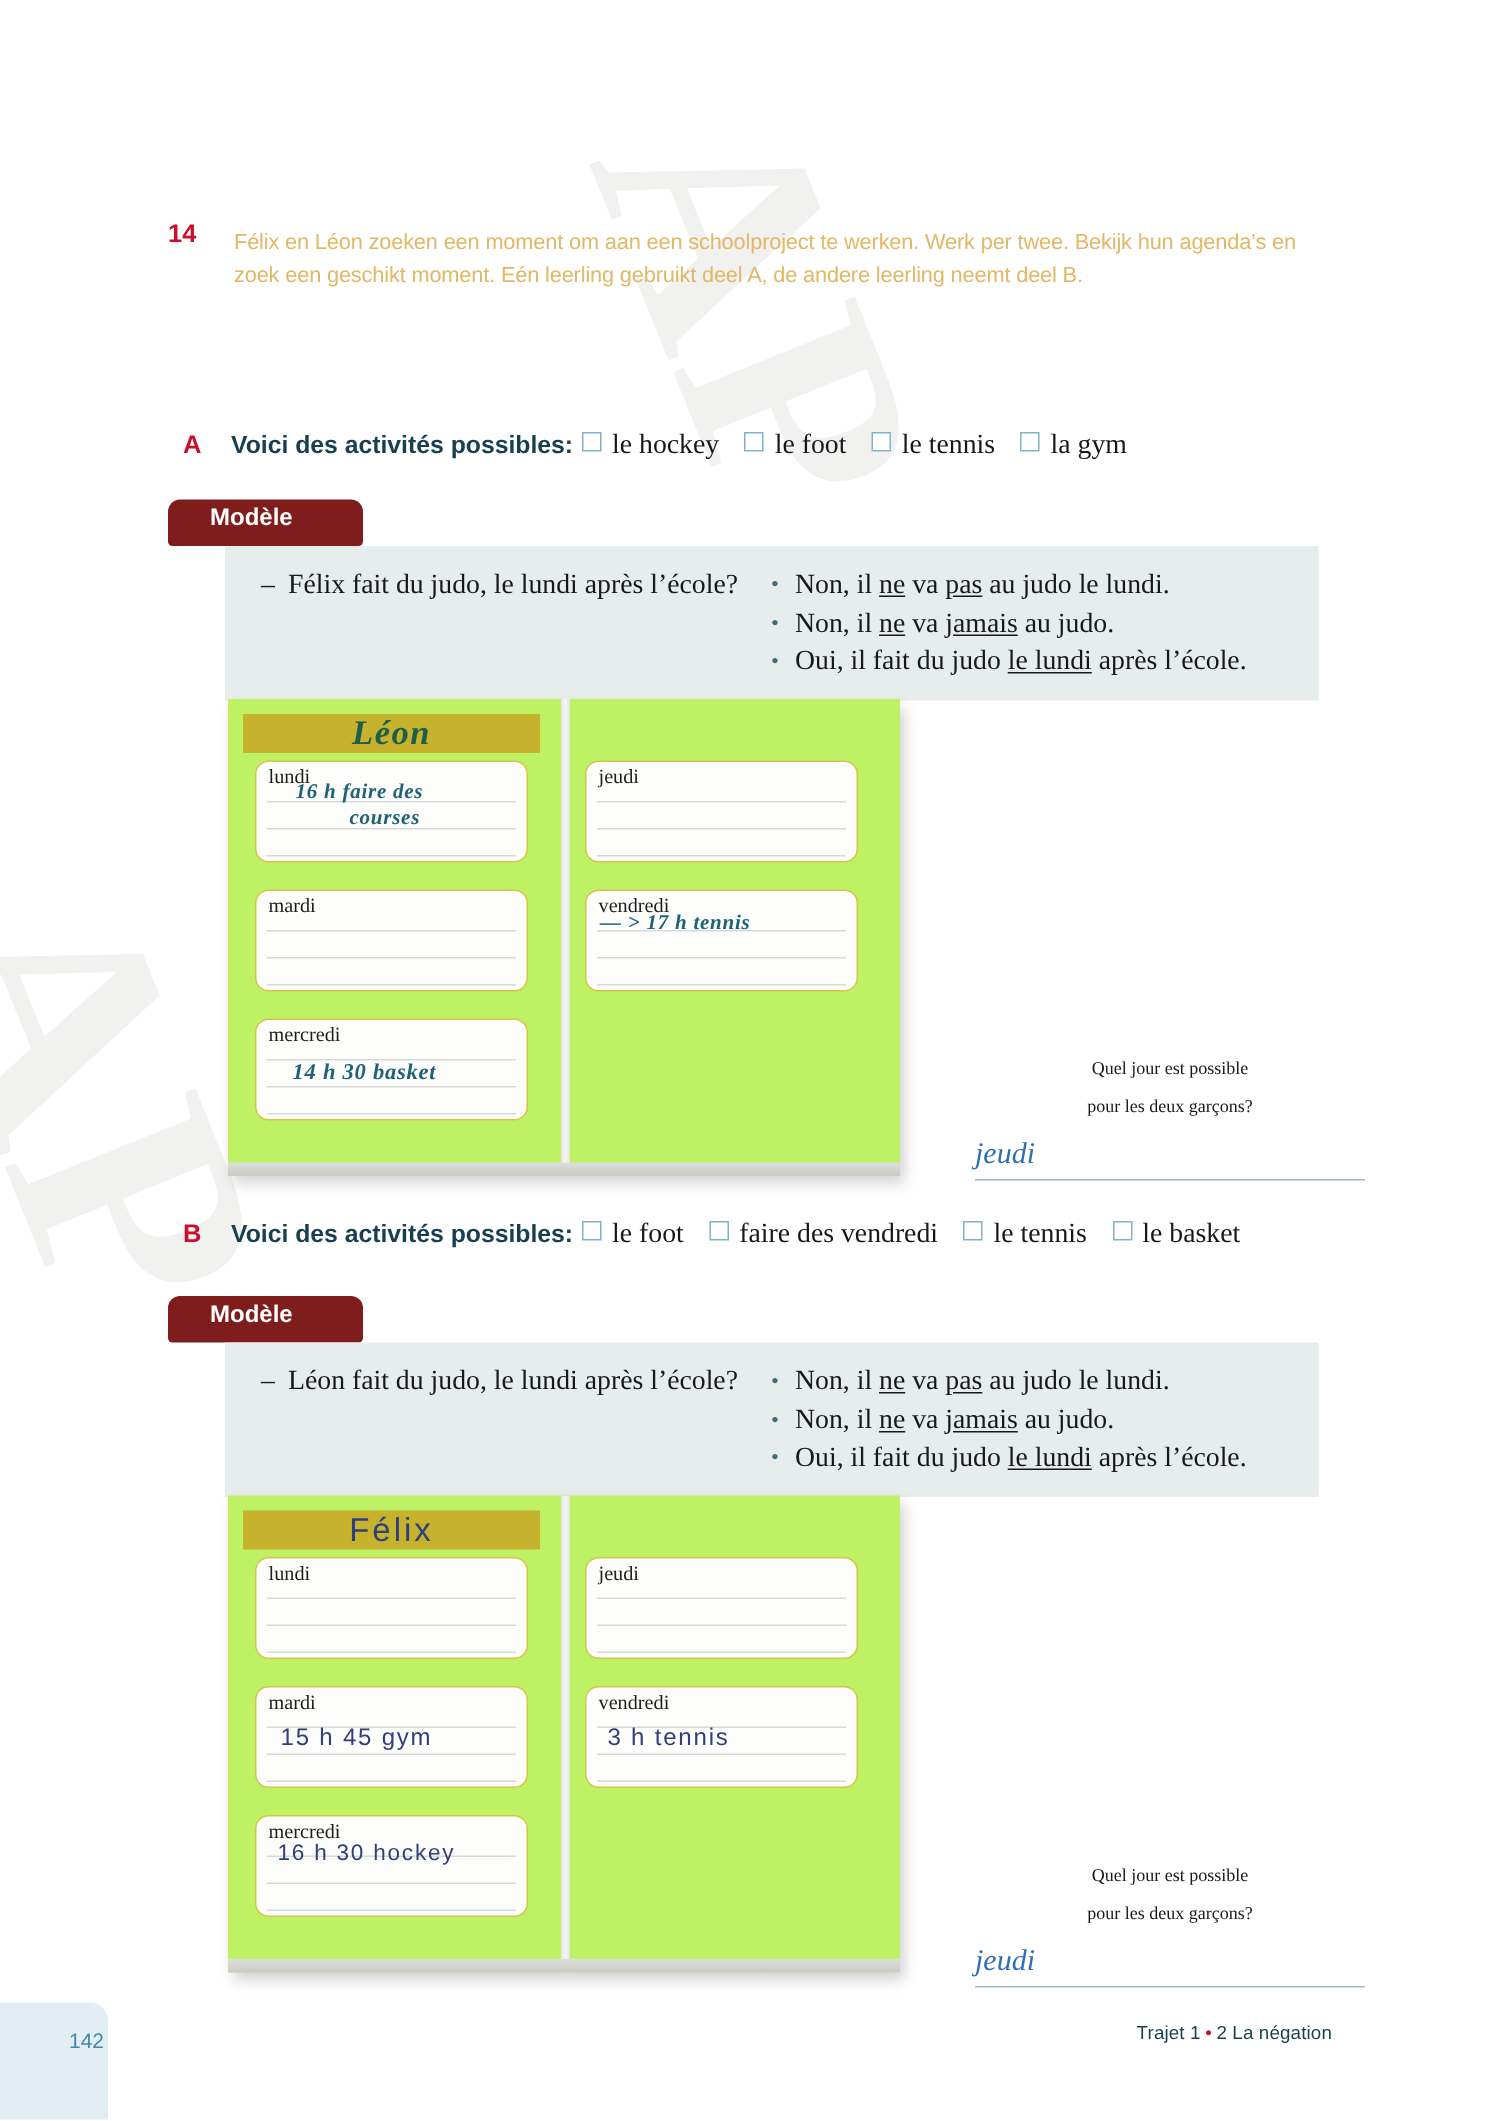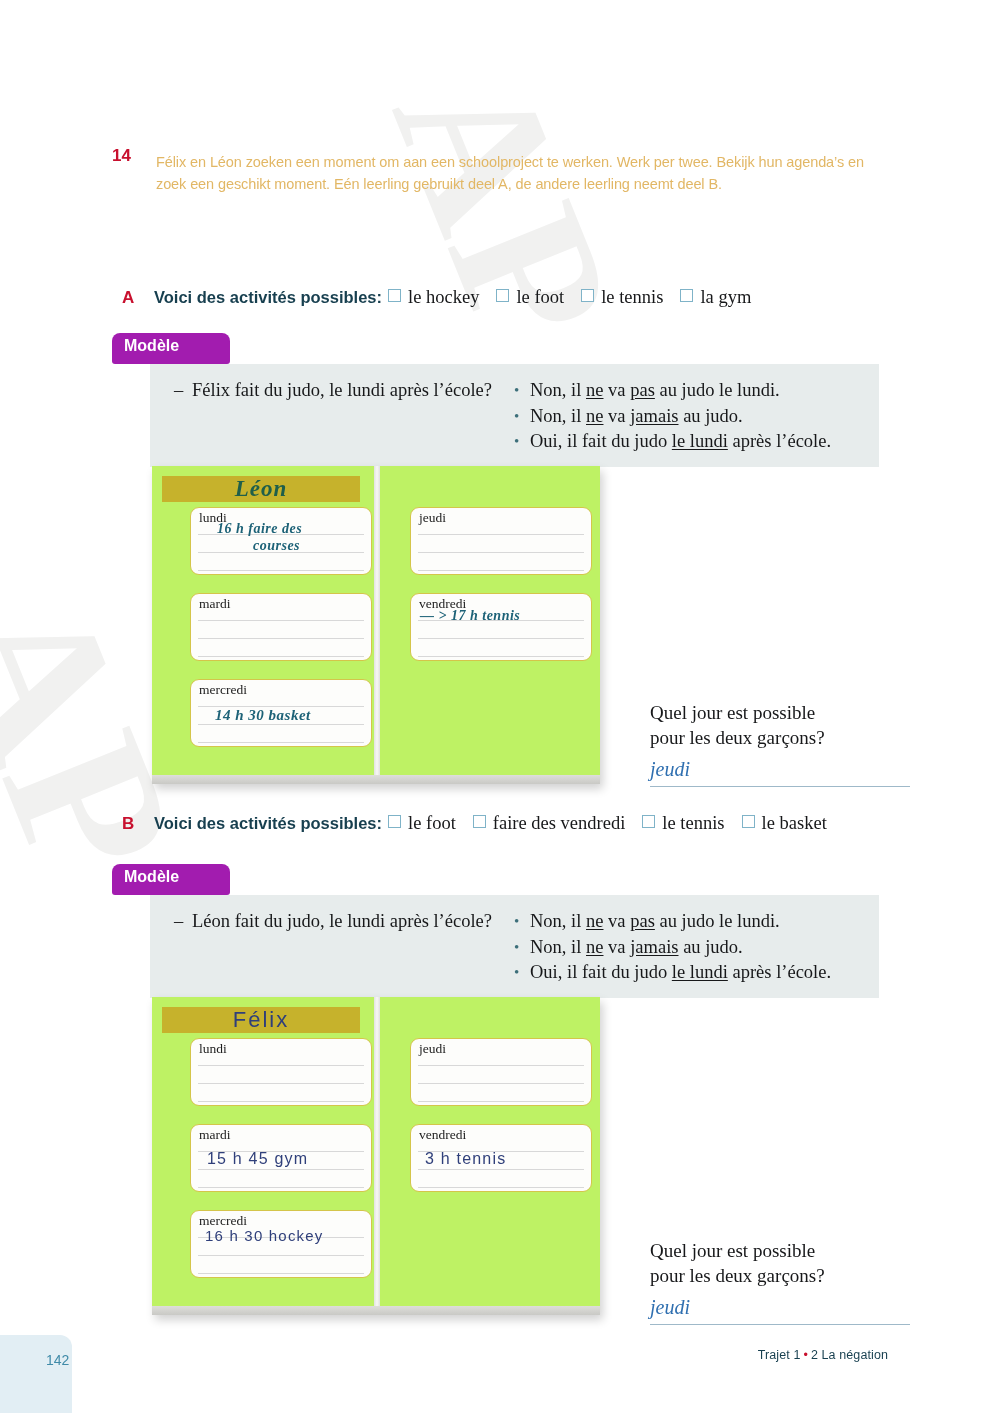--- a/index.html
+++ b/index.html
@@ -129,26 +129,26 @@
   .opt-txt {
     font-family: "Liberation Serif", serif;
     font-size: 18.5px;
     color: #17181a;
   }
 
   
   .mod-tab {
     position: absolute;
     left: 112px;
-    width: 118px;
+    width: 130px;
     height: 31px;
-    background: #a21caf;
+    background: #7f1d1d;
     border-radius: 8px 8px 3px 3px;
     box-sizing: border-box;
-    padding: 4px 0 0 12px;
+    padding: 4px 0 0 28px;
   }
   .mod-tab span {
     font-family: "Liberation Sans", sans-serif;
     font-weight: 700;
     font-size: 16px;
     color: #ffffff;
   }
   .mod-box {
     position: absolute;
     left: 150px;
@@ -236,21 +236,20 @@
     letter-spacing: 2px;
     font-size: 22px;
   }
   .day {
     position: absolute;
     background: #fdfdfb;
     border: 1.6px solid #d4c54a;
     border-radius: 9px;
     box-sizing: border-box;
     overflow: hidden;
-    margin-left: 20px;
   }
   .day-label {
     position: absolute;
     left: 8px; top: 2px;
     font-family: "Liberation Serif", serif;
     font-size: 13.5px;
     color: #1d1d1d;
     z-index: 3;
   }
   .rule {
@@ -278,23 +277,24 @@
     font-family: "Liberation Sans", sans-serif;
     font-style: normal;
     color: #2f3f7a;
     letter-spacing: 1.2px;
   }
 
   
   .qblock { position: absolute; width: 260px; }
   .qtext {
     font-family: "Liberation Serif", serif;
-    font-size: 19px;
+    font-size: 12px;
     line-height: 25px;
     color: #17181a;
+    text-align: center;
   }
   .answer {
     margin-top: 8px;
     position: relative;
     width: 260px;
     height: 28px;
     border-bottom: 1.3px solid #9fb9c9;
   }
   .answer span {
     font-family: "Liberation Serif", serif;

